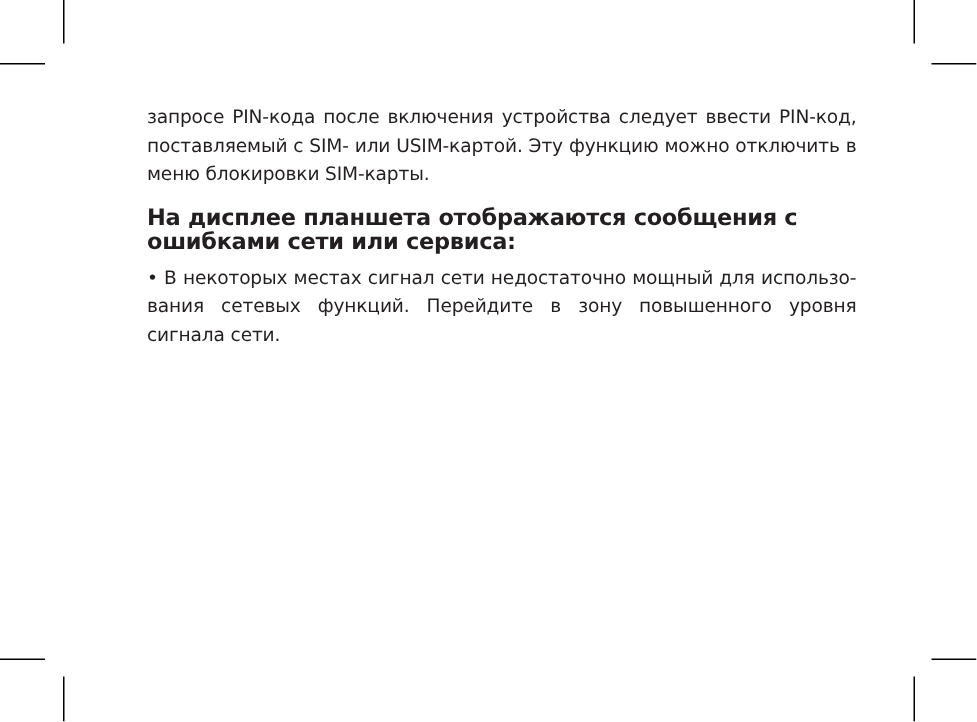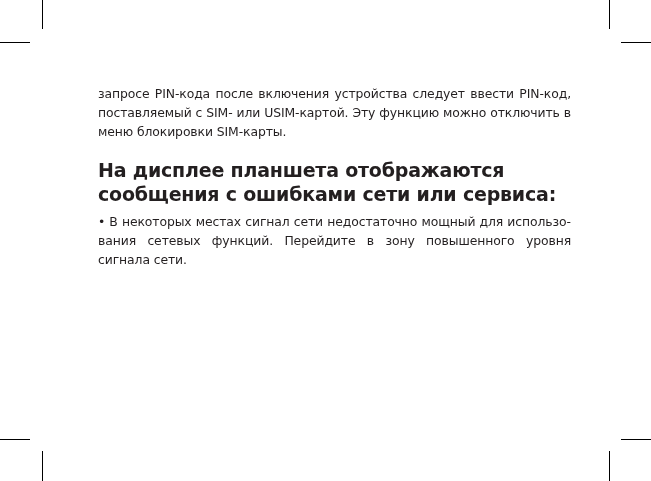--- a/index.html
+++ b/index.html
@@ -10,36 +10,36 @@
       overflow: hidden;
       font-family: "DejaVu Sans", sans-serif;
       color: #231f20;
     }
     .crop { position: absolute; background: #000; }
     .crop.v { width: 1px; height: 29px; }
     .crop.h { height: 1px; width: 30px; }
 
     .page {
       position: absolute;
-      left: 98px; top: 84px;
+      left: 98px; top: 68px;
       width: 473px;
     }
     .para {
       font-size: 12.4px;
       line-height: 19px;
       text-align: justify;
       margin: 0;
       letter-spacing: -0.1px;
     }
     .para + .para { margin-top: 5px; }
     .heading {
-      font-size: 19px;
+      font-size: 15px;
       font-weight: bold;
-      line-height: 24px;
-      margin: 17px 0 6px 0;
+      line-height: 16px;
+      margin: 12px 0 6px 0;
       letter-spacing: -0.2px;
     }
   </style>
 </head>
 <body>
 
 <div class="crop v" style="left:42px; top:0;"></div>
 <div class="crop h" style="left:0; top:42px;"></div>
 <div class="crop v" style="left:609px; top:0;"></div>
 <div class="crop h" style="left:621px; top:42px;"></div>

